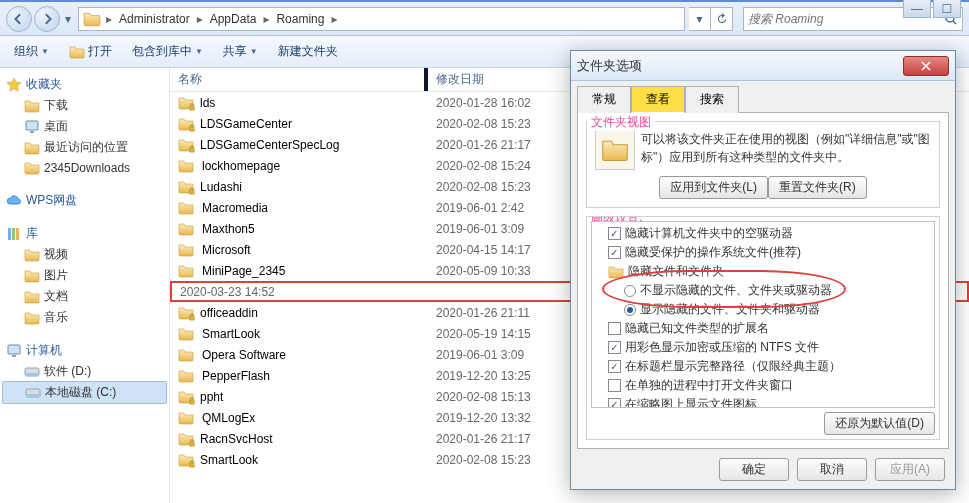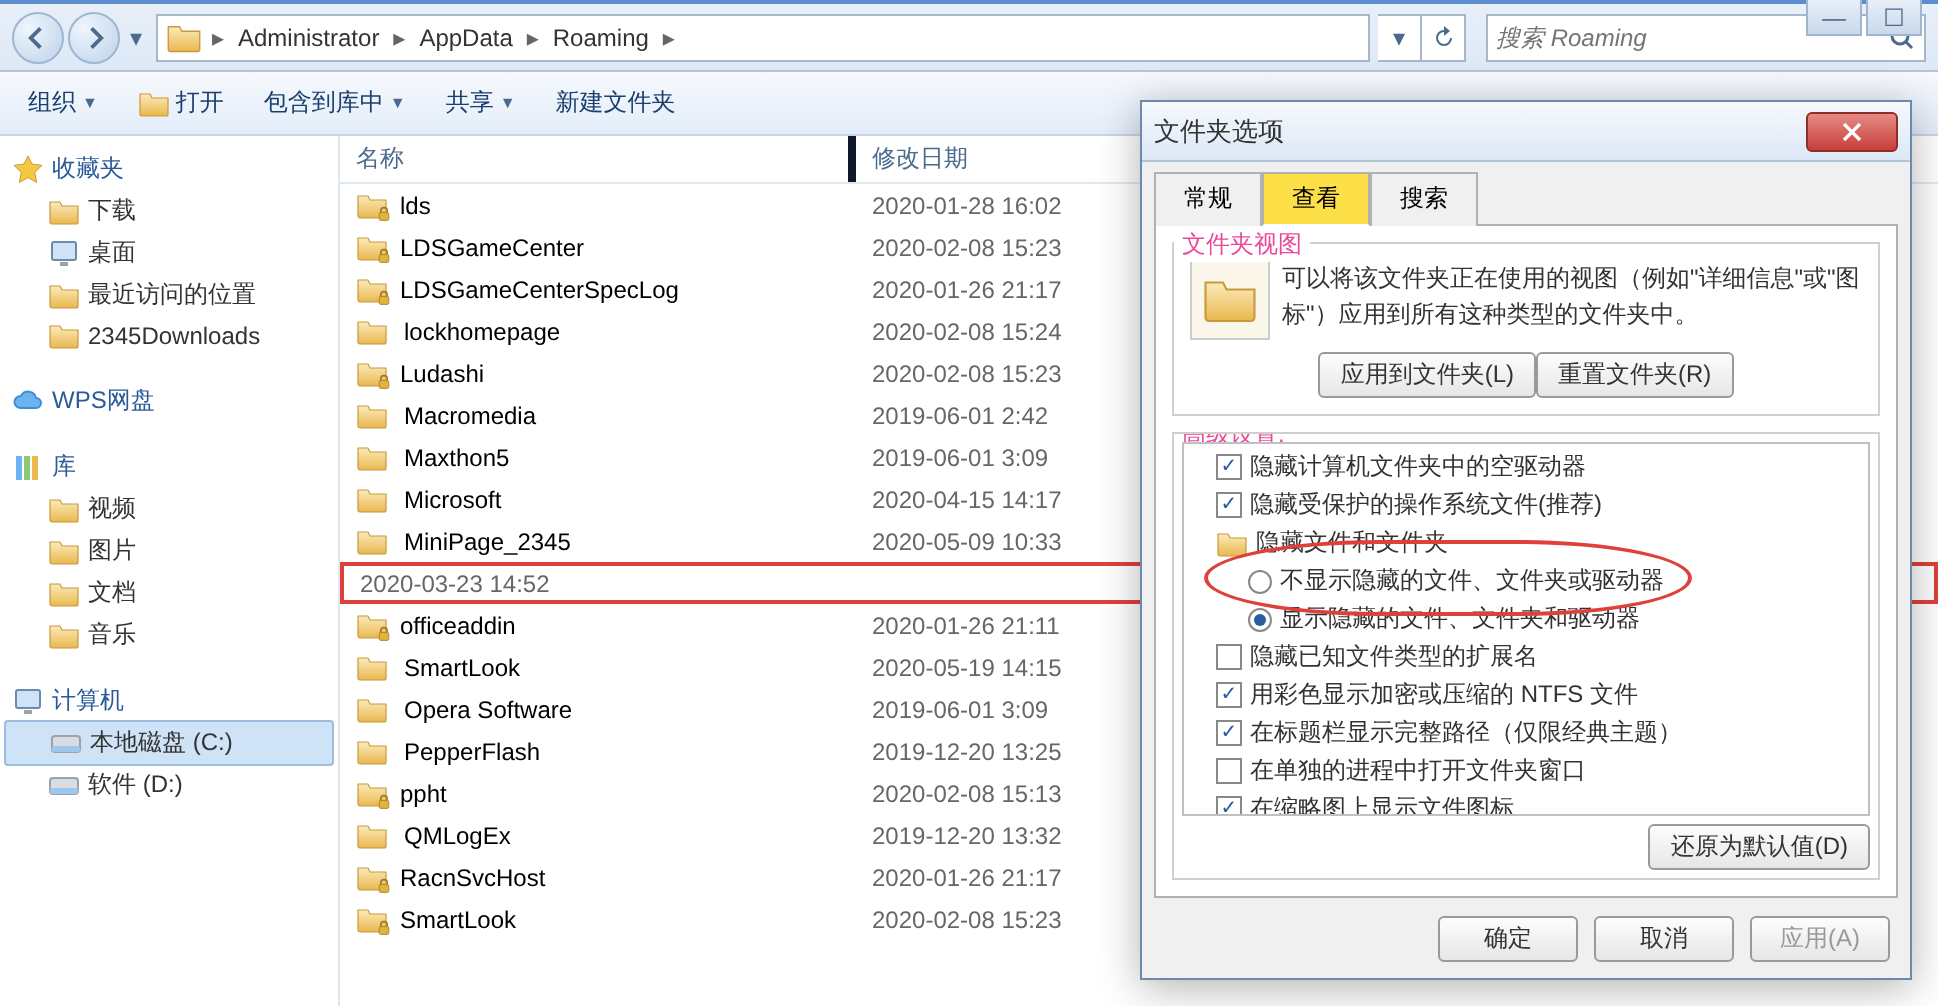--- a/index.html
+++ b/index.html
@@ -256,31 +256,31 @@
             <span>音乐</span>
           </div>
       </div>
       <div class="side-group">
         <div class="side-head">
             <svg class="ico16">
               <use href="#monitor"></use>
             </svg>
             <span>计算机</span>
           </div>
+        <div class="side-item">
+            <svg class="ico16">
+              <use href="#disk"></use>
+            </svg>
+            <span>软件 (D:)</span>
+          </div>
         <div class="side-item selected">
             <svg class="ico16">
               <use href="#disk"></use>
             </svg>
             <span>本地磁盘 (C:)</span>
-          </div>
-        <div class="side-item">
-            <svg class="ico16">
-              <use href="#disk"></use>
-            </svg>
-            <span>软件 (D:)</span>
           </div>
       </div>
     </div>
 
     <div class="files">
       <div class="col-head">
         <div class="col-name">
             <span>名称</span>
           </div>
         <div class="col-date">

